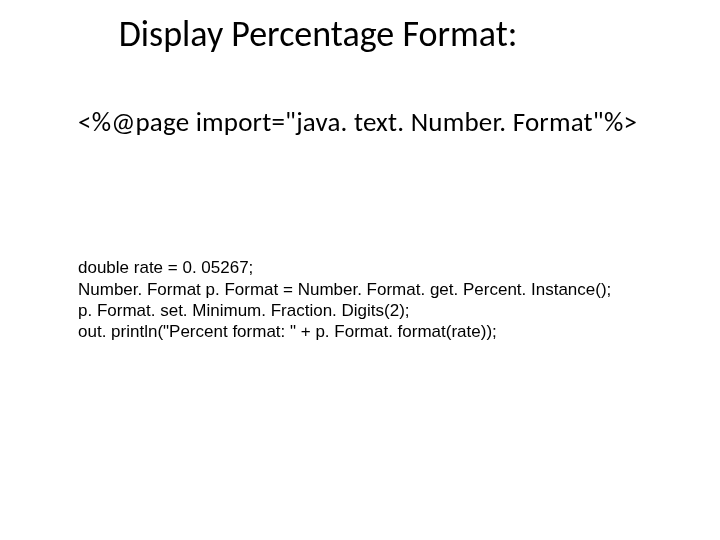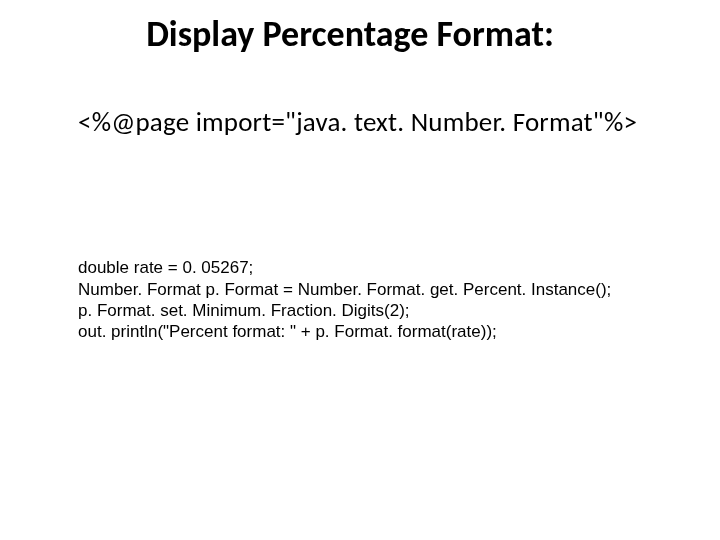--- a/index.html
+++ b/index.html
@@ -18,22 +18,21 @@
     box-sizing: border-box;
   }
   .title {
     position: absolute;
     top: 14px;
     left: 0;
     width: 636px;
     text-align: center;
     font-size: 36px;
     line-height: 1.15;
-    font-weight: 700;
-    margin-left: 32px;
+    font-weight: 400;
   }
   .subtitle {
     position: absolute;
     top: 105px;
     left: 78px;
     font-size: 27px;
     font-weight: 400;
     letter-spacing: 0.2px;
   }
   .code {

